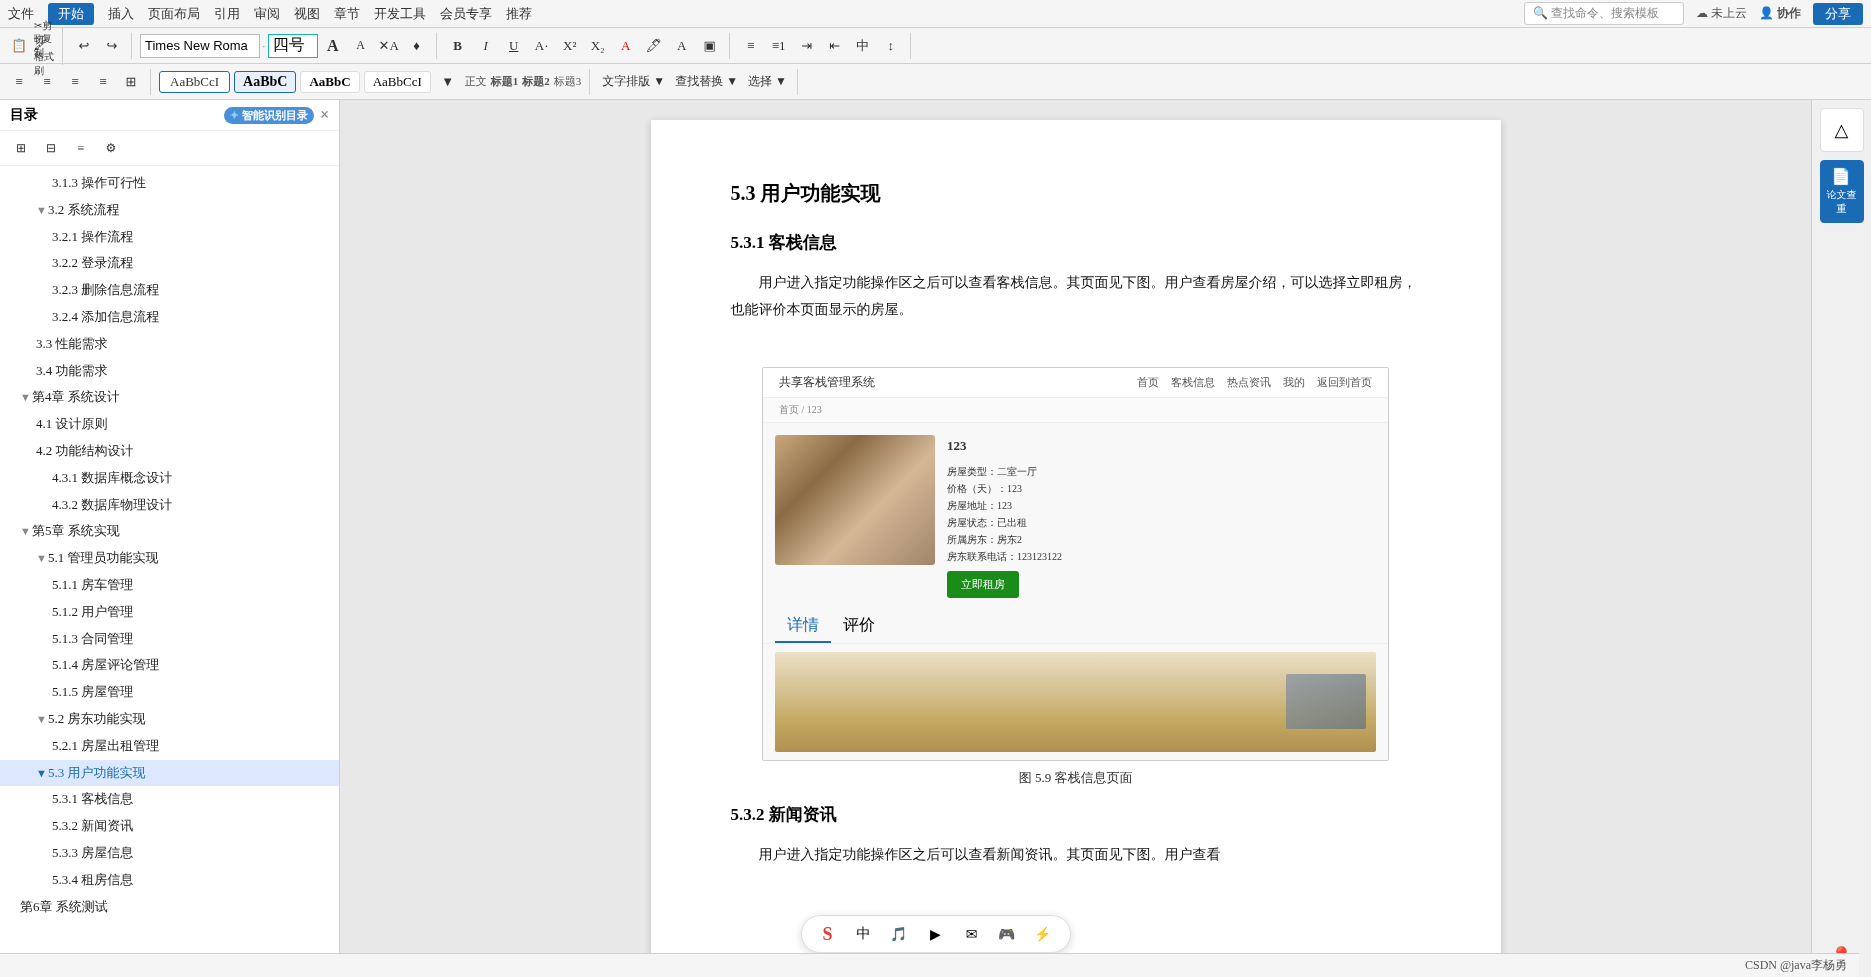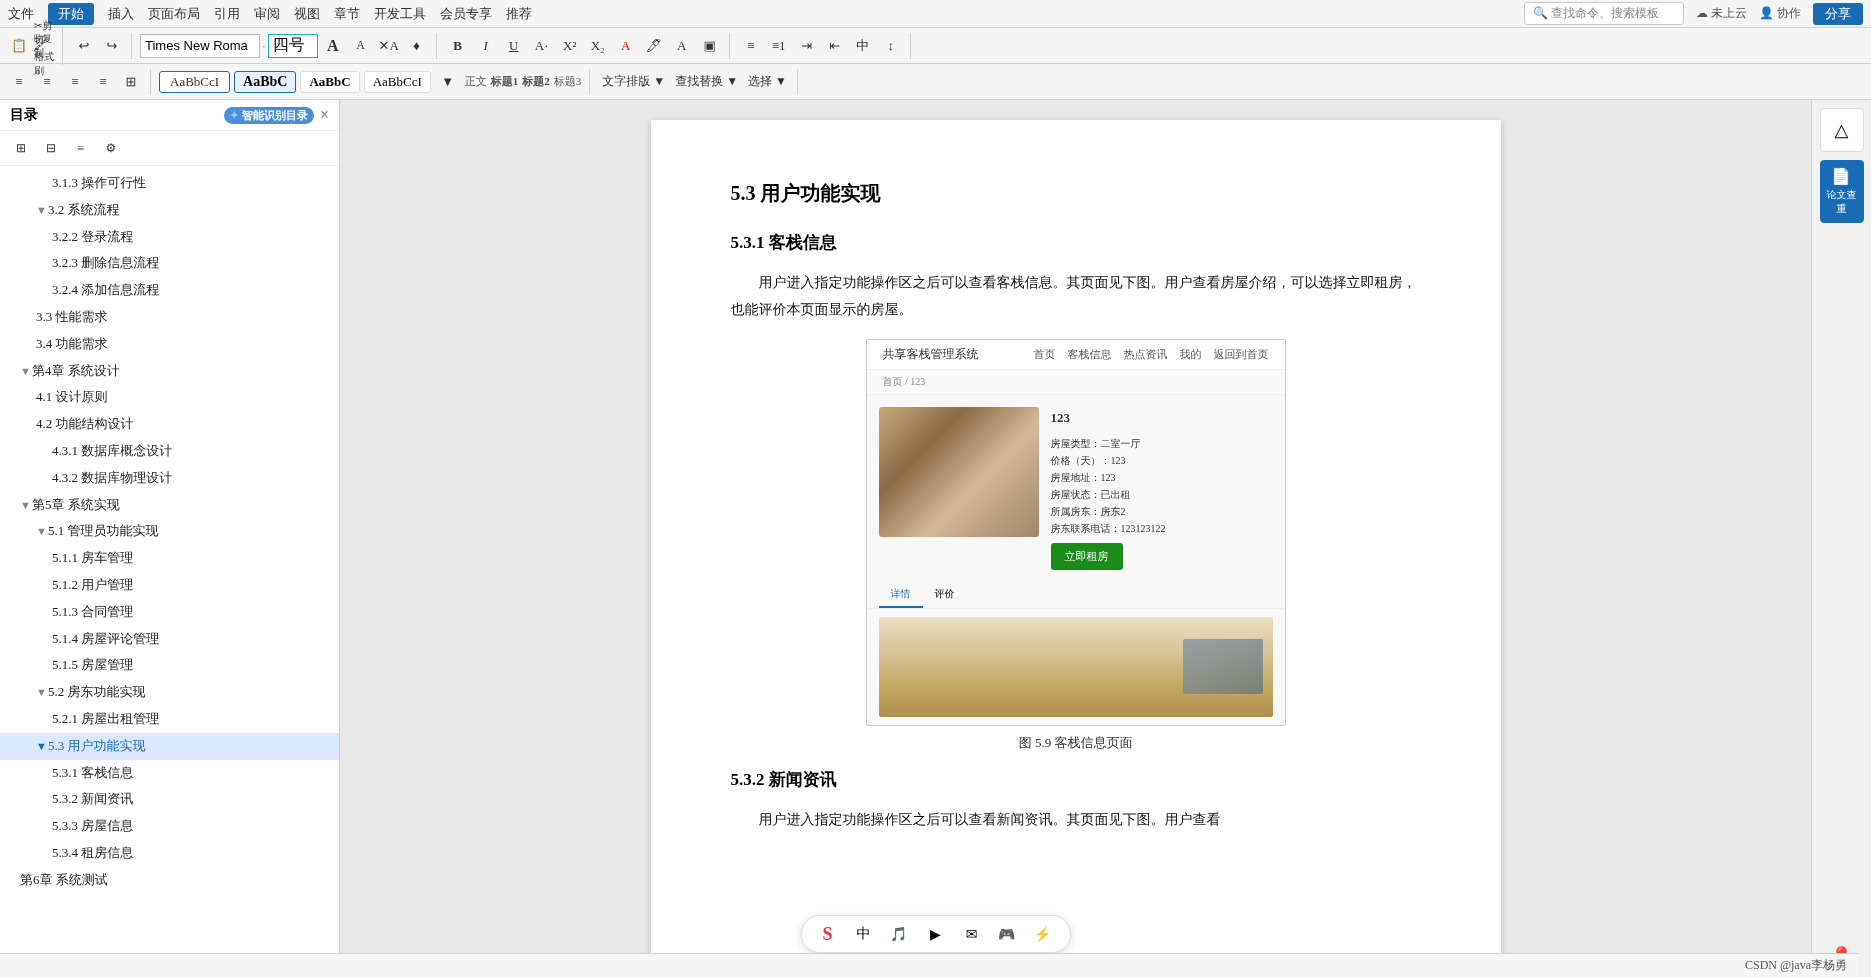--- a/index.html
+++ b/index.html
@@ -236,24 +236,25 @@
     }
     .doc-figure-caption {
       font-size: 13px;
       margin-top: 8px;
       color: #333;
     }
 
     
     .mock-screenshot {
       border: 1px solid #ccc;
-      width: 420px;
+      width: 627px;
       background: #f8f8f8;
       border-radius: 2px;
       overflow: hidden;
+      margin-top: 28px;
     }
     .mock-nav {
       background: white;
       border-bottom: 1px solid #eee;
       padding: 6px 16px;
       display: flex;
       align-items: center;
       justify-content: space-between;
       font-size: 11px;
     }
@@ -273,21 +274,21 @@
     .mock-rent-btn {
       background: #1a8c1a;
       color: white;
       padding: 4px 14px;
       border-radius: 3px;
       font-size: 11px;
       margin-top: 6px;
       display: inline-block;
     }
     .mock-tabs { display: flex; padding: 0 12px; gap: 0; border-bottom: 1px solid #eee; }
-    .mock-tab { padding: 5px 12px; font-size: 10px; cursor: pointer; }
+    .mock-tab { padding: 5px 12px; font-size: 16px; cursor: pointer; }
     .mock-tab.active { border-bottom: 2px solid #1a6bb5; color: #1a6bb5; }
     .mock-image2 {
       width: calc(100% - 24px);
       height: 90px;
       background: linear-gradient(180deg, #f0e0c0 0%, #e8d0a0 40%, #d4b880 100%);
       margin: 8px 12px;
       border-radius: 2px;
     }
 
     
@@ -380,21 +381,21 @@
   <span class="top-bar-item">引用</span>
   <span class="top-bar-item">审阅</span>
   <span class="top-bar-item">视图</span>
   <span class="top-bar-item">章节</span>
   <span class="top-bar-item">开发工具</span>
   <span class="top-bar-item">会员专享</span>
   <span class="top-bar-item">推荐</span>
   <div class="top-bar-right">
     <span style="font-size:12px;color:#888;background:white;border:1px solid #ccc;padding:2px 8px;border-radius:3px;width:160px;display:inline-block;">🔍 查找命令、搜索模板</span>
     <span style="font-size:12px;color:#555;">☁ 未上云</span>
-    <span style="font-size:12px;color:#555;">👤 协作</span>
+    <span style="font-size:12px;color:#555;font-weight:bold;">👤 协作</span>
     <span class="share-btn">分享</span>
   </div>
 </div>
 
 <div class="toolbar1">
   <div class="toolbar-group">
     <div class="tb-btn">📋</div>
     <div style="display:flex;flex-direction:column;gap:1px;">
       <div class="tb-btn" style="width:22px;height:12px;font-size:10px;">✂剪切</div>
       <div class="tb-btn" style="width:22px;height:12px;font-size:10px;">⎘复制</div>
@@ -477,20 +478,21 @@
     </div>
     <div class="sidebar-toolbar">
       <div class="tb-btn" style="font-size:12px;">⊞</div>
       <div class="tb-btn" style="font-size:12px;">⊟</div>
       <div class="tb-btn" style="font-size:12px;">≡</div>
       <div class="tb-btn" style="font-size:12px;">⚙</div>
     </div>
     <div class="sidebar-content">
       <div class="toc-item level4">3.1.3 操作可行性</div>
       <div class="toc-item level3"><span class="toc-expand">▼</span>3.2 系统流程</div>
+      <div class="toc-item level4">3.2.1 操作流程</div>
       <div class="toc-item level4">3.2.2 登录流程</div>
       <div class="toc-item level4">3.2.3 删除信息流程</div>
       <div class="toc-item level4">3.2.4 添加信息流程</div>
       <div class="toc-item level3">3.3 性能需求</div>
       <div class="toc-item level3">3.4 功能需求</div>
       <div class="toc-item level2"><span class="toc-expand">▼</span>第4章 系统设计</div>
       <div class="toc-item level3">4.1 设计原则</div>
       <div class="toc-item level3">4.2 功能结构设计</div>
       <div class="toc-item level4">4.3.1 数据库概念设计</div>
       <div class="toc-item level4">4.3.2 数据库物理设计</div>

